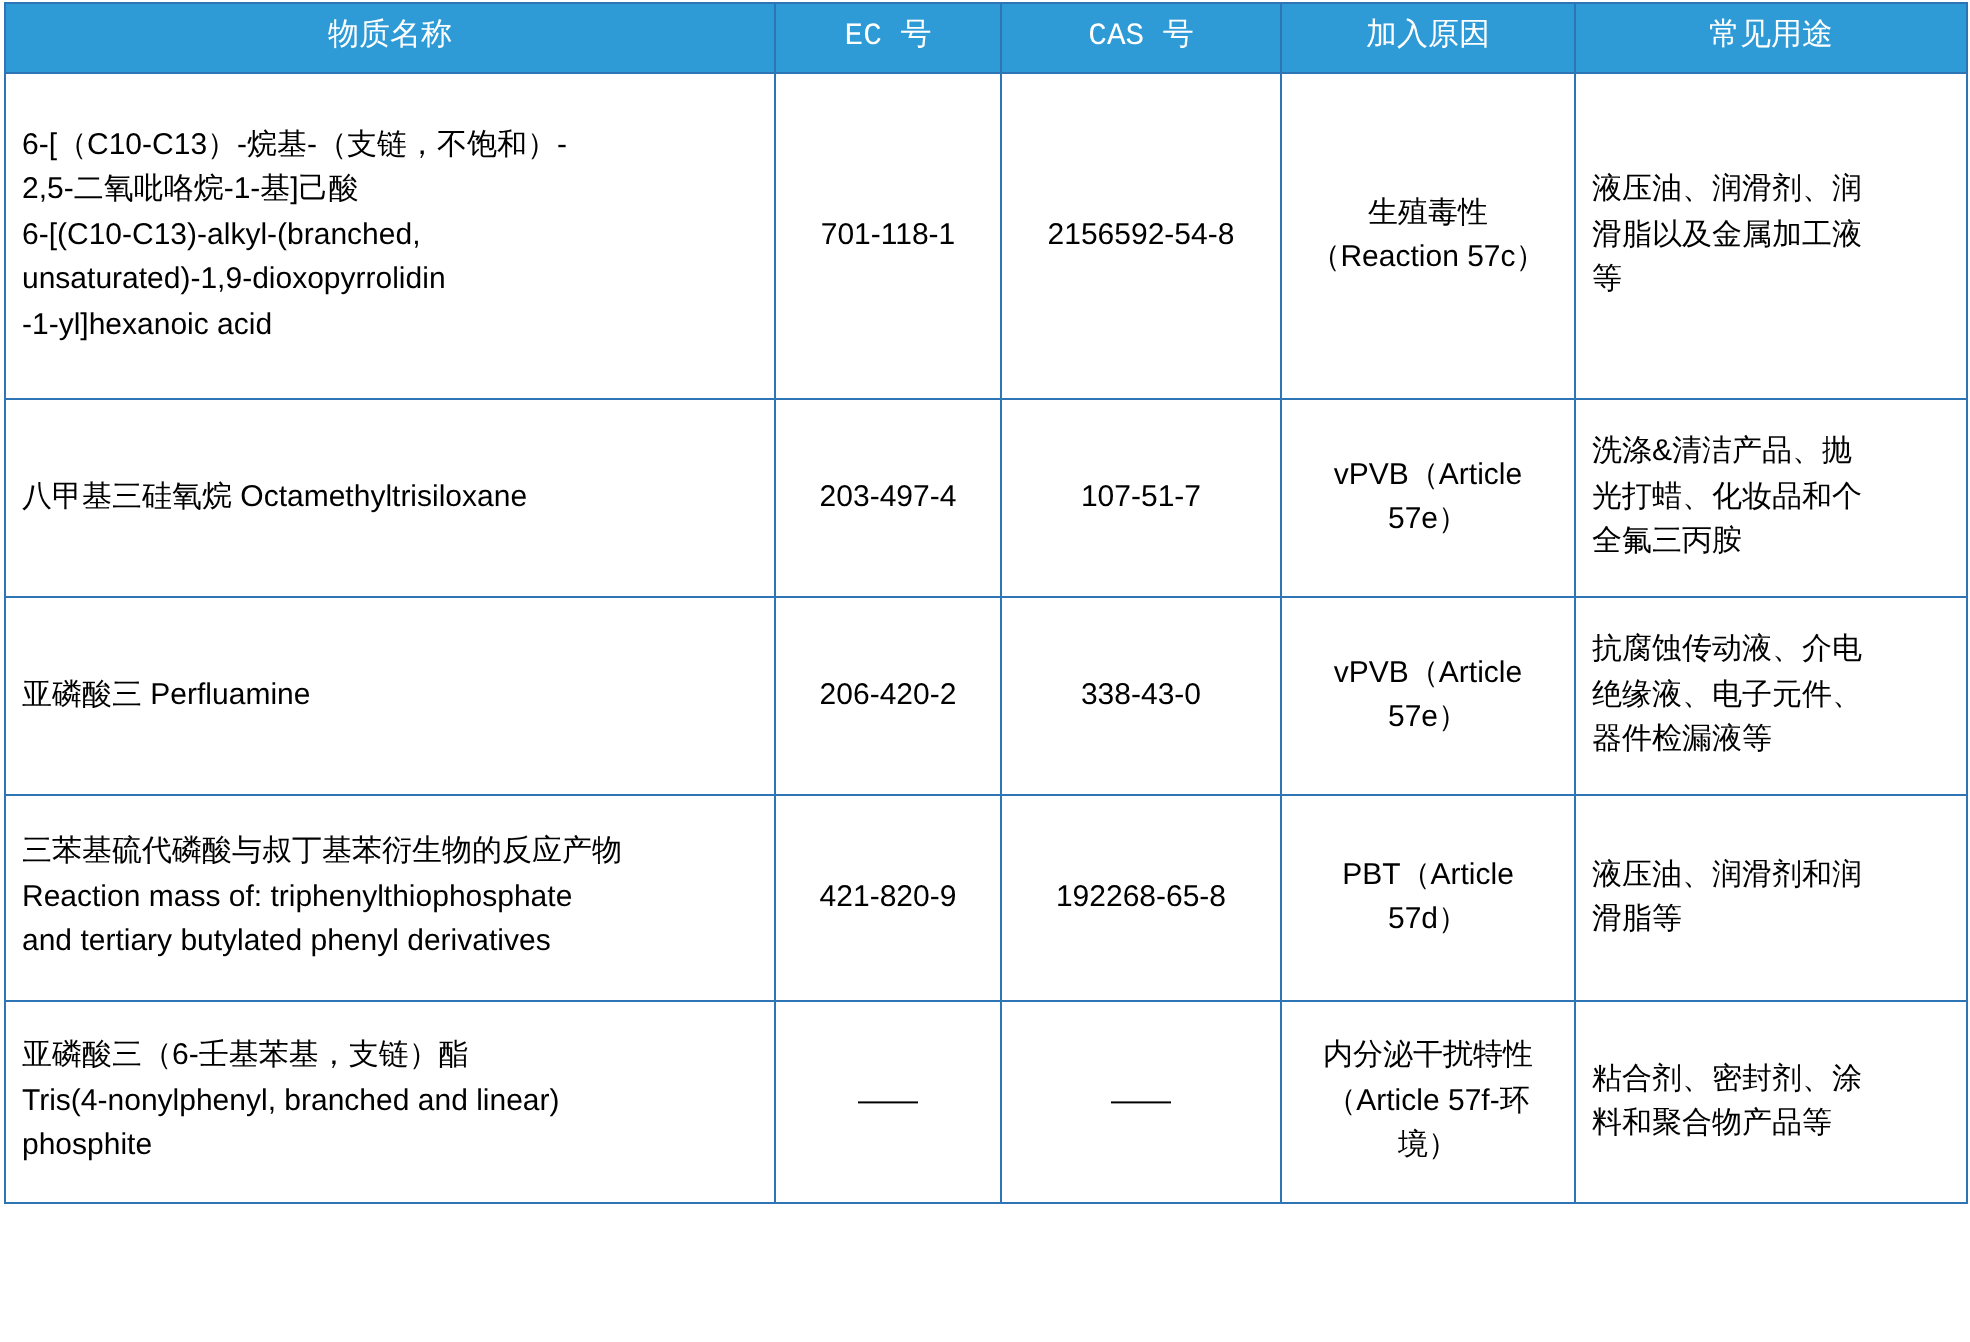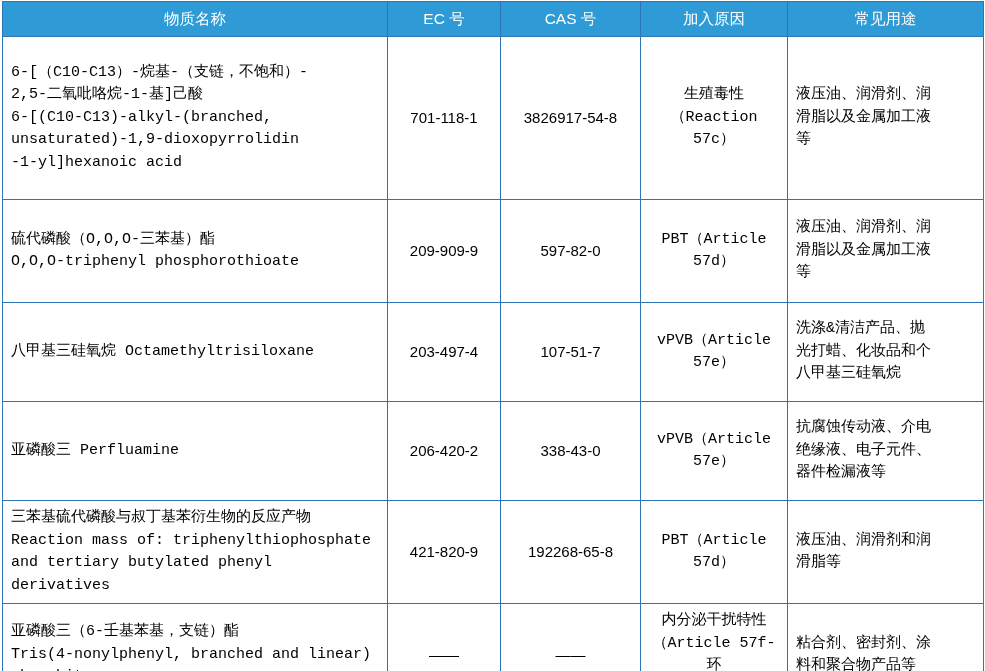--- a/index.html
+++ b/index.html
@@ -38,20 +38,21 @@
     line-height: 1.5;
   }
   table.substance-table thead th {
     background: #2e9bd6;
     color: #ffffff;
     font-weight: normal;
     text-align: center;
     height: 30px;
     padding: 2px 4px;
     font-size: 15.5px;
+    font-family: Liberation Mono, monospace;
   }
   table.substance-table td {
     padding: 6px 8px;
   }
   td.name-cell {
     text-align: left;
     padding-left: 10px;
   }
   td.center-cell {
     text-align: center;
@@ -62,21 +63,21 @@
     padding-right: 6px;
     margin-top: 11px;
   }
   .row-h1 td { height: 150px; }
   .row-h2 td { height: 90px; }
   .row-h3 td { height: 86px; }
   .row-h4 td { height: 86px; }
   .row-h5 td { height: 90px; }
   .row-h6 td { height: 88px; }
 
-  .name-line { display: block; font-family: Liberation Mono, monospace; }
+  .name-line { display: block; }
 </style>
 </head>
 <body>
 
 <div class="table-wrap">
   <table class="substance-table">
     <colgroup>
       <col class="c-name">
       <col class="c-ec">
       <col class="c-cas">
@@ -95,64 +96,47 @@
     <tbody>
       <tr class="row-h1">
         <td class="name-cell">
           <span class="name-line">6-[（C10-C13）-烷基-（支链，不饱和）-</span>
           <span class="name-line">2,5-二氧吡咯烷-1-基]己酸</span>
           <span class="name-line">6-[(C10-C13)-alkyl-(branched,</span>
           <span class="name-line">unsaturated)-1,9-dioxopyrrolidin</span>
           <span class="name-line">-1-yl]hexanoic acid</span>
         </td>
         <td class="center-cell">701-118-1</td>
-        <td class="center-cell">3826917-54-8</td>
+        <td class="center-cell">2156592-54-8</td>
         <td class="center-cell">
           <span class="name-line">生殖毒性</span>
           <span class="name-line">（Reaction 57c）</span>
         </td>
         <td class="use-cell">
           <span class="name-line">液压油、润滑剂、润</span>
           <span class="name-line">滑脂以及金属加工液</span>
           <span class="name-line">等</span>
         </td>
       </tr>
 
-      <tr class="row-h2">
-        <td class="name-cell">
-          <span class="name-line">硫代磷酸（O,O,O-三苯基）酯</span>
-          <span class="name-line">O,O,O-triphenyl phosphorothioate</span>
-        </td>
-        <td class="center-cell">209-909-9</td>
-        <td class="center-cell">597-82-0</td>
-        <td class="center-cell">
-          <span class="name-line">PBT（Article</span>
-          <span class="name-line">57d）</span>
-        </td>
-        <td class="use-cell">
-          <span class="name-line">液压油、润滑剂、润</span>
-          <span class="name-line">滑脂以及金属加工液</span>
-          <span class="name-line">等</span>
-        </td>
-      </tr>
 
       <tr class="row-h3">
         <td class="name-cell">
           <span class="name-line">八甲基三硅氧烷 Octamethyltrisiloxane</span>
         </td>
         <td class="center-cell">203-497-4</td>
         <td class="center-cell">107-51-7</td>
         <td class="center-cell">
           <span class="name-line">vPVB（Article</span>
           <span class="name-line">57e）</span>
         </td>
         <td class="use-cell">
           <span class="name-line">洗涤&amp;清洁产品、抛</span>
           <span class="name-line">光打蜡、化妆品和个</span>
-          <span class="name-line">八甲基三硅氧烷</span>
+          <span class="name-line">全氟三丙胺</span>
         </td>
       </tr>
 
       <tr class="row-h4">
         <td class="name-cell">
           <span class="name-line">亚磷酸三 Perfluamine</span>
         </td>
         <td class="center-cell">206-420-2</td>
         <td class="center-cell">338-43-0</td>
         <td class="center-cell">

